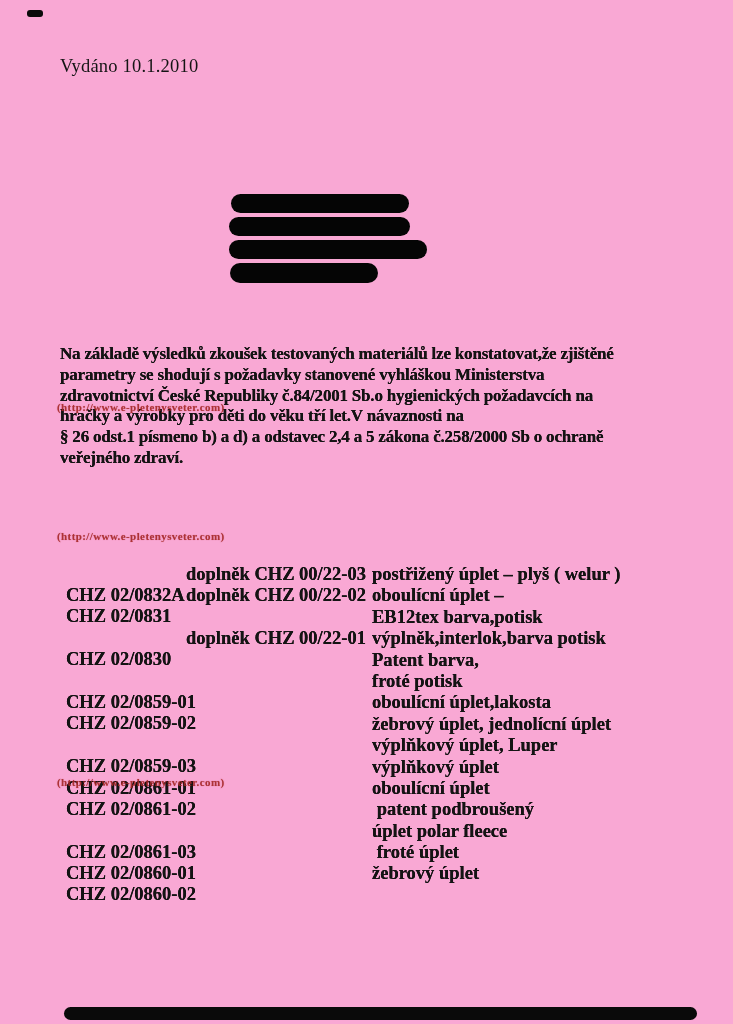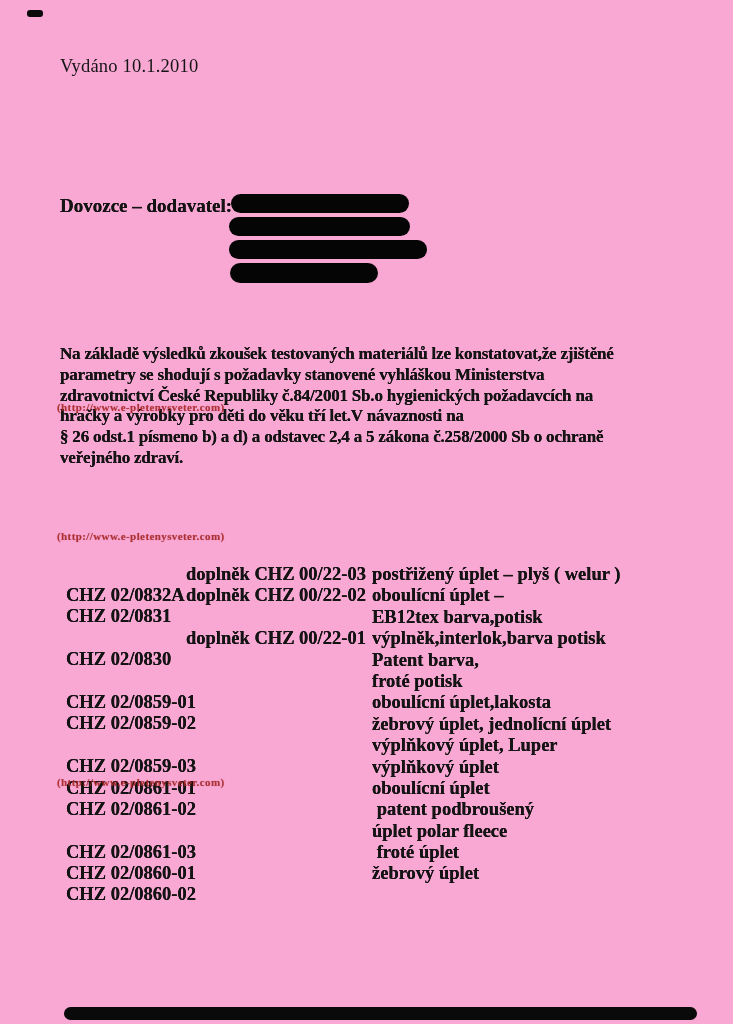--- a/index.html
+++ b/index.html
@@ -50,21 +50,20 @@
 </head>
 <body>
 
 <div class="page">
 
   <div class="artifact corner-mark"></div>
 
   <div class="abs issued">Vydáno 10.1.2010</div>
 
 
-  <div class="abs importer-label">Dovozce – dodavatel:</div>
 
   <div class="bar bar1"></div>
   <div class="bar bar2"></div>
   <div class="bar bar3"></div>
   <div class="bar bar4"></div>
 
   <div class="abs statement" id="statement"><div>Na základě výsledků zkoušek testovaných materiálů lze konstatovat,že zjištěné</div><div>parametry se shodují s požadavky stanovené vyhláškou Ministerstva</div><div>zdravotnictví České Republiky č.84/2001 Sb.o hygienických požadavcích na</div><div>hračky a výrobky pro děti do věku tří let.V návaznosti na</div><div>§ 26 odst.1 písmeno b) a d) a odstavec 2,4 a 5 zákona č.258/2000 Sb o ochraně</div><div>veřejného zdraví.</div></div>
 
   <span class="watermark wm1">(http://www.e-pletenysveter.com)</span>
 

